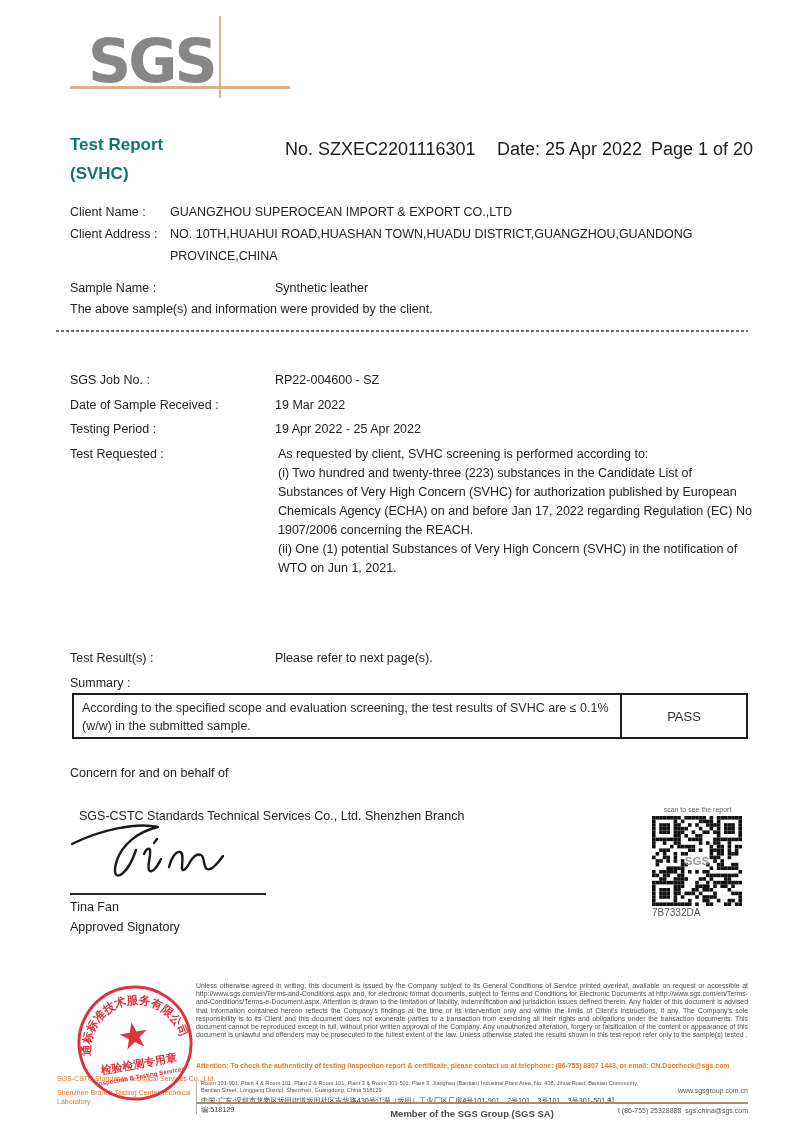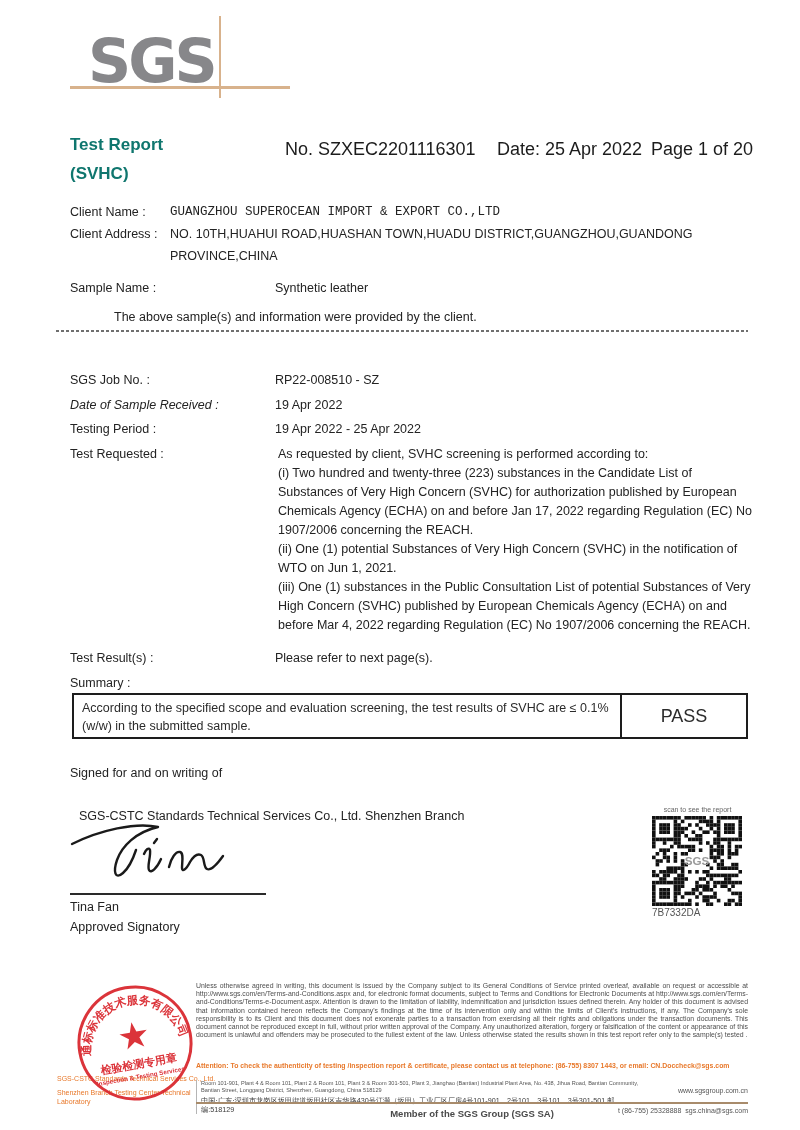--- a/index.html
+++ b/index.html
@@ -22,21 +22,21 @@
   .h-meta  { font-size:18px; color:#1c1c1c; }
   .body-txt { font-size:12.5px; color:#232323; }
   .para { line-height:19px; }
   .dashed-rule {
     height:2px;
     background:repeating-linear-gradient(90deg,#6f6f6f 0 3px,transparent 3px 5px);
   }
   
   .sum-box { border:2px solid #1d1d1d; display:flex; }
   .sum-main { width:548px; padding:4px 8px; border-right:2px solid #1d1d1d; font-size:12.5px; line-height:18px; }
-  .sum-pass { flex:1; display:flex; align-items:center; justify-content:center; font-size:18px; }
+  .sum-pass { flex:1; display:flex; align-items:center; justify-content:center; font-size:13px; }
   .sig-rule { height:2px; background:#2a2a2a; }
   
   .legal {
     font-size:6.9px; line-height:8.2px; color:#4d4d4d; text-align:justify;
   }
   .attn { font-size:6.9px; line-height:8.2px; color:#e8782a; font-weight:bold; }
   .addr-block { border-left:1px solid #b5b5b5; padding-left:4px; }
   .addr-row { display:flex; justify-content:space-between; align-items:flex-end; }
   .addr-en { font-size:5.6px; color:#555; width:440px; line-height:7px; }
   .addr-cn { font-size:7.2px; color:#3a3a3a; width:440px; line-height:9px; }
@@ -56,58 +56,57 @@
   <div class="abs tan-h" style="left:70px; top:86px; width:220px;"></div>
   <div class="abs tan-v" style="left:219px; top:16px; height:82px;"></div>
 
   <div class="abs h-title" style="left:70px; top:135px;">Test Report</div>
   <div class="abs h-title" style="left:70px; top:164px;">(SVHC)</div>
   <div class="abs h-meta" style="left:285px; top:139px;">No. SZXEC2201116301</div>
   <div class="abs h-meta" style="left:497px; top:139px;">Date: 25 Apr 2022</div>
   <div class="abs h-meta" style="left:651px; top:139px;">Page 1 of 20</div>
 
   <div class="abs body-txt" style="left:70px; top:205px;">Client Name :</div>
-  <div class="abs body-txt" style="left:170px; top:205px;font-family:Liberation Mono, monospace;">GUANGZHOU SUPEROCEAN IMPORT &amp; EXPORT CO.,LTD</div>
+  <div class="abs body-txt" style="left:170px; top:205px;">GUANGZHOU SUPEROCEAN IMPORT &amp; EXPORT CO.,LTD</div>
   <div class="abs body-txt" style="left:70px; top:227px;">Client Address :</div>
   <div class="abs body-txt" style="left:170px; top:227px;text-align:center;">NO. 10TH,HUAHUI ROAD,HUASHAN TOWN,HUADU DISTRICT,GUANGZHOU,GUANDONG</div>
   <div class="abs body-txt" style="left:170px; top:249px;">PROVINCE,CHINA</div>
 
   <div class="abs body-txt" style="left:70px; top:281px;">Sample Name :</div>
   <div class="abs body-txt" style="left:275px; top:281px;">Synthetic leather</div>
-  <div class="abs body-txt" style="left:70px; top:310px;margin-left:44px;">The above sample(s) and information were provided by the client.</div>
+  <div class="abs body-txt" style="left:70px; top:302px;">The above sample(s) and information were provided by the client.</div>
 
   <div class="abs dashed-rule" style="left:56px; top:330px; width:692px;"></div>
 
   <div class="abs body-txt" style="left:70px; top:373px;">SGS Job No. :</div>
-  <div class="abs body-txt" style="left:275px; top:373px;">RP22-008510 - SZ</div>
-
-  <div class="abs body-txt" style="left:70px; top:398px;font-style:italic;">Date of Sample Received :</div>
-  <div class="abs body-txt" style="left:275px; top:398px;">19 Apr 2022</div>
+  <div class="abs body-txt" style="left:275px; top:373px;">RP22-004600 - SZ</div>
+
+  <div class="abs body-txt" style="left:70px; top:398px;">Date of Sample Received :</div>
+  <div class="abs body-txt" style="left:275px; top:398px;">19 Mar 2022</div>
 
   <div class="abs body-txt" style="left:70px; top:422px;">Testing Period :</div>
   <div class="abs body-txt" style="left:275px; top:422px;">19 Apr 2022 - 25 Apr 2022</div>
 
   <div class="abs body-txt" style="left:70px; top:447px;">Test Requested :</div>
   <div class="abs body-txt para" style="left:278px; top:445px; width:478px;">
     <div>As requested by client, SVHC screening is performed according to:</div>
     <div>(i) Two hundred and twenty-three (223) substances in the Candidate List of Substances of Very High Concern (SVHC) for authorization published by European Chemicals Agency (ECHA) on and before Jan 17, 2022 regarding Regulation (EC) No 1907/2006 concerning the REACH.</div>
     <div>(ii) One (1) potential Substances of Very High Concern (SVHC) in the notification of WTO on Jun 1, 2021.</div>
-    <div>(iii) One (1) substances in the Public Consultation List of potential Substances of Very High Concern (SVHC) published by European Chemicals Agency (ECHA) on and before Mar 4, 2022 regarding Regulation (EC) No 1907/2006 concerning the REACH.</div>
   </div>
 
   <div class="abs body-txt" style="left:70px; top:651px;">Test Result(s) :</div>
   <div class="abs body-txt" style="left:275px; top:651px;">Please refer to next page(s).</div>
 
   <div class="abs body-txt" style="left:70px; top:676px;">Summary :</div>
   <div class="abs sum-box" style="left:72px; top:693px; width:676px; height:46px;">
     <div class="sum-main">According to the specified scope and evaluation screening, the test results of SVHC are ≤ 0.1% (w/w) in the submitted sample.</div>
     <div class="sum-pass">PASS</div>
   </div>
 
-  <div class="abs body-txt" style="left:70px; top:766px;">Signed for and on writing of</div>
+  <div class="abs body-txt" style="left:70px; top:766px;">Concern for and on behalf of</div>
   <div class="abs body-txt" style="left:79px; top:784px;margin-top:25px;">SGS-CSTC Standards Technical Services Co., Ltd. Shenzhen Branch</div>
 
   <svg class="abs" style="left:66px; top:812px;" width="210" height="78" viewBox="0 0 210 78">
     <path d="M6 32 C34 18, 70 10, 92 15 C70 20, 56 34, 51 48 C47 60, 49 68, 57 61 C64 55, 68 44, 70 38
              M78 42 C80 37, 83 35, 84 38 C85 44, 81 54, 83 58 C85 62, 91 56, 95 47
              M88 31 l3 -4
              M103 55 C105 46, 110 39, 114 40 C118 41, 116 50, 116 56 C116 60, 120 58, 124 50
              C127 45, 131 41, 135 43 C139 45, 137 55, 141 57 C145 59, 152 51, 157 44" stroke="#1a1a1a" stroke-width="2.4" fill="none" stroke-linecap="round" stroke-linejoin="round"></path>
   </svg>
   <div class="abs sig-rule" style="left:70px; top:893px; width:196px;"></div>

